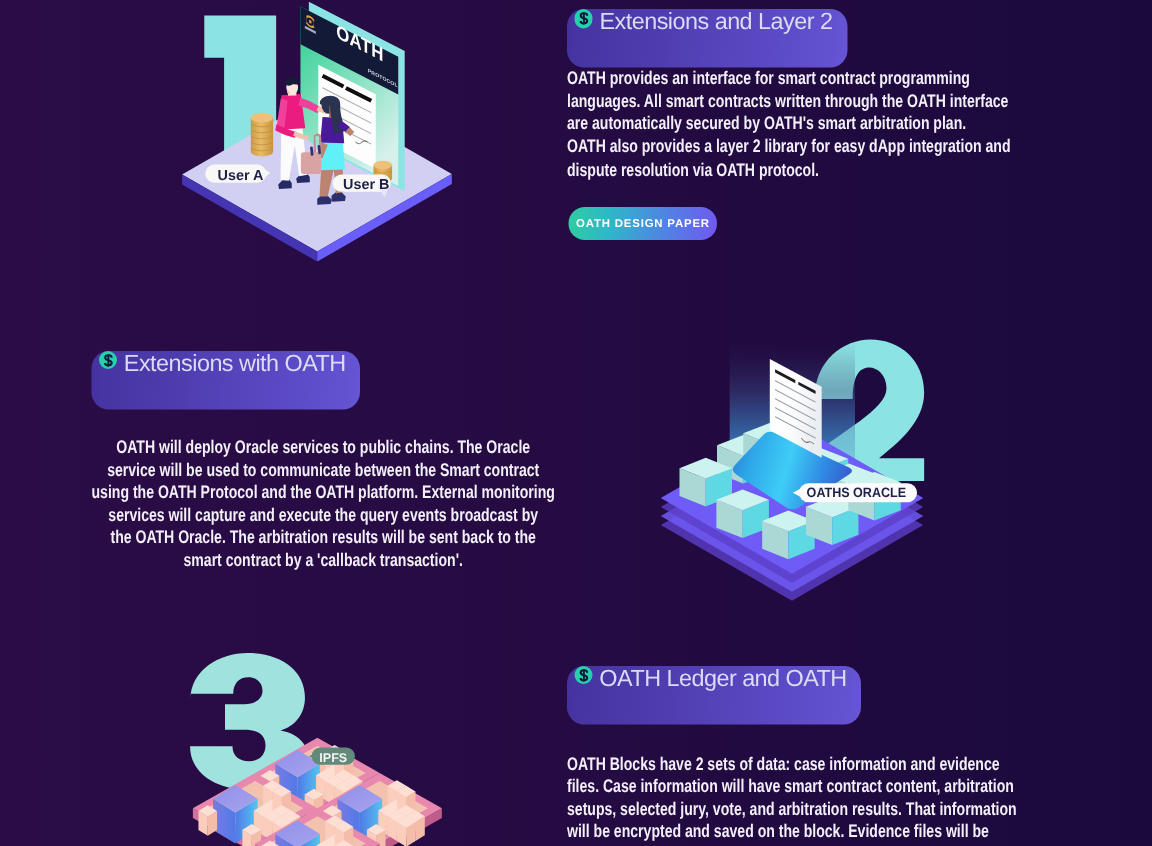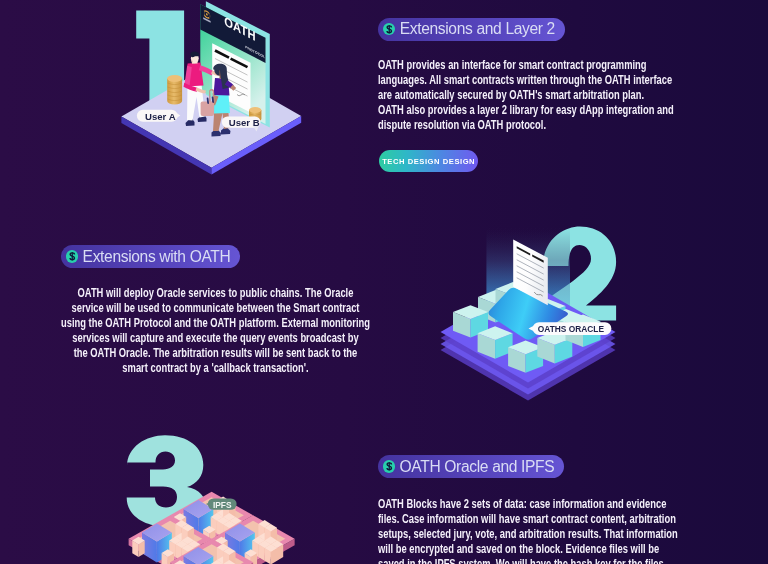--- a/index.html
+++ b/index.html
@@ -7,25 +7,24 @@
   body {
     background: linear-gradient(90deg, #2b0c46 0%, #260b43 45%, #1f0a3f 75%, #1a0a3c 100%);
     font-family: "Liberation Sans", sans-serif;
     position:relative;
     -webkit-font-smoothing: antialiased;
   }
   .page { position:absolute; inset:0; }
   .art { position:absolute; left:0; top:0; }
   .sec { position:absolute; }
   .badge {
-    display:inline-flex; align-items:center;
-    height:23px; padding:0 10px 0 5.2px;
+    display:inline-flex; 
+    height:39px; padding:0 10px 0 5.2px;
     border-radius:11.5px;
     background: linear-gradient(95deg, #44339f 0%, #4e3cae 30%, #5a49c3 70%, #6655d4 100%);
-    margin-top: 12px;
   }
   .badge .dollar { width:12.5px; height:12.5px; border-radius:50%; background:#27d0ac;
      display:flex; align-items:center; justify-content:center; position:relative; flex:0 0 auto; }
   .badge .dollar svg { display:block; }
   .badge .ttl { font-size:15.6px; letter-spacing:-0.35px; color:#d9dcf4; white-space:nowrap;
      margin-left:4.4px; display:inline-block; }
   .badge .ttl > i { display:inline-block; font-style:normal; }
   .para { font-size:12.2px; line-height:15.1px; color:#f4f0fa; font-weight:700;
      white-space:pre-line; }
   .para > span { display:block; transform:scaleX(0.769); transform-origin:left center; }
@@ -433,26 +432,26 @@
   <div class="sec" style="left:377.6px; top:5.7px;">
     <div class="badge">
       <span class="dollar">
           <svg width="12.5" height="12.5" viewBox="0 0 13 13" aria-hidden="true">
             <path d="M6.5 2.3 L6.5 10.8" stroke="#0d1a3a" stroke-width="1.3" stroke-linecap="butt"></path>
             <path d="M8.8 4.6 C8.8 3.5 7.8 3.0 6.5 3.0 C5.2 3.0 4.3 3.6 4.3 4.6 C4.3 5.7 5.5 6.0 6.5 6.35 C7.6 6.7 8.8 7.05 8.8 8.2 C8.8 9.3 7.8 9.95 6.5 9.95 C5.2 9.95 4.2 9.4 4.2 8.3" fill="none" stroke="#0d1a3a" stroke-width="1.45" stroke-linecap="butt" stroke-linejoin="miter"></path>
           </svg>
         </span>
       <span class="ttl"><i>Extensions and Layer 2</i></span>
     </div>
-    <div class="para" style="margin-top:17px;"><span>OATH provides an interface for smart contract programming
+    <div class="para" style=""><span>OATH provides an interface for smart contract programming
 languages. All smart contracts written through the OATH interface
 are automatically secured by OATH's smart arbitration plan.
 OATH also provides a layer 2 library for easy dApp integration and
 dispute resolution via OATH protocol.</span></div>
-    <div class="btn" style="margin-top:17.2px;margin-left:1.2px;">TECH DESIGN DESIGN</div>
+    <div class="btn" style="margin-top:17.2px;margin-left:1.2px;">OATH DESIGN PAPER</div>
   </div>
 
   <div class="sec" style="left:60.5px; top:233px;">
     <div class="badge">
       <span class="dollar">
           <svg width="12.5" height="12.5" viewBox="0 0 13 13" aria-hidden="true">
             <path d="M6.5 2.3 L6.5 10.8" stroke="#0d1a3a" stroke-width="1.3" stroke-linecap="butt"></path>
             <path d="M8.8 4.6 C8.8 3.5 7.8 3.0 6.5 3.0 C5.2 3.0 4.3 3.6 4.3 4.6 C4.3 5.7 5.5 6.0 6.5 6.35 C7.6 6.7 8.8 7.05 8.8 8.2 C8.8 9.3 7.8 9.95 6.5 9.95 C5.2 9.95 4.2 9.4 4.2 8.3" fill="none" stroke="#0d1a3a" stroke-width="1.45" stroke-linecap="butt" stroke-linejoin="miter"></path>
           </svg>
         </span>
@@ -467,21 +466,21 @@
   </div>
 
   <div class="sec" style="left:377.5px; top:443px;">
     <div class="badge">
       <span class="dollar">
           <svg width="12.5" height="12.5" viewBox="0 0 13 13" aria-hidden="true">
             <path d="M6.5 2.3 L6.5 10.8" stroke="#0d1a3a" stroke-width="1.3" stroke-linecap="butt"></path>
             <path d="M8.8 4.6 C8.8 3.5 7.8 3.0 6.5 3.0 C5.2 3.0 4.3 3.6 4.3 4.6 C4.3 5.7 5.5 6.0 6.5 6.35 C7.6 6.7 8.8 7.05 8.8 8.2 C8.8 9.3 7.8 9.95 6.5 9.95 C5.2 9.95 4.2 9.4 4.2 8.3" fill="none" stroke="#0d1a3a" stroke-width="1.45" stroke-linecap="butt" stroke-linejoin="miter"></path>
           </svg>
         </span>
-      <span class="ttl"><i>OATH Oracle and IPFS</i></span>
+      <span class="ttl"><i>OATH Ledger and OATH</i></span>
     </div>
     <div class="para" style="margin-top:19px;"><span>OATH Blocks have 2 sets of data: case information and evidence
 files. Case information will have smart contract content, arbitration
 setups, selected jury, vote, and arbitration results. That information
 will be encrypted and saved on the block. Evidence files will be
 saved in the IPFS system. We will have the hash key for the files
 saved on the block.</span></div>
   </div>
 
 </div>

